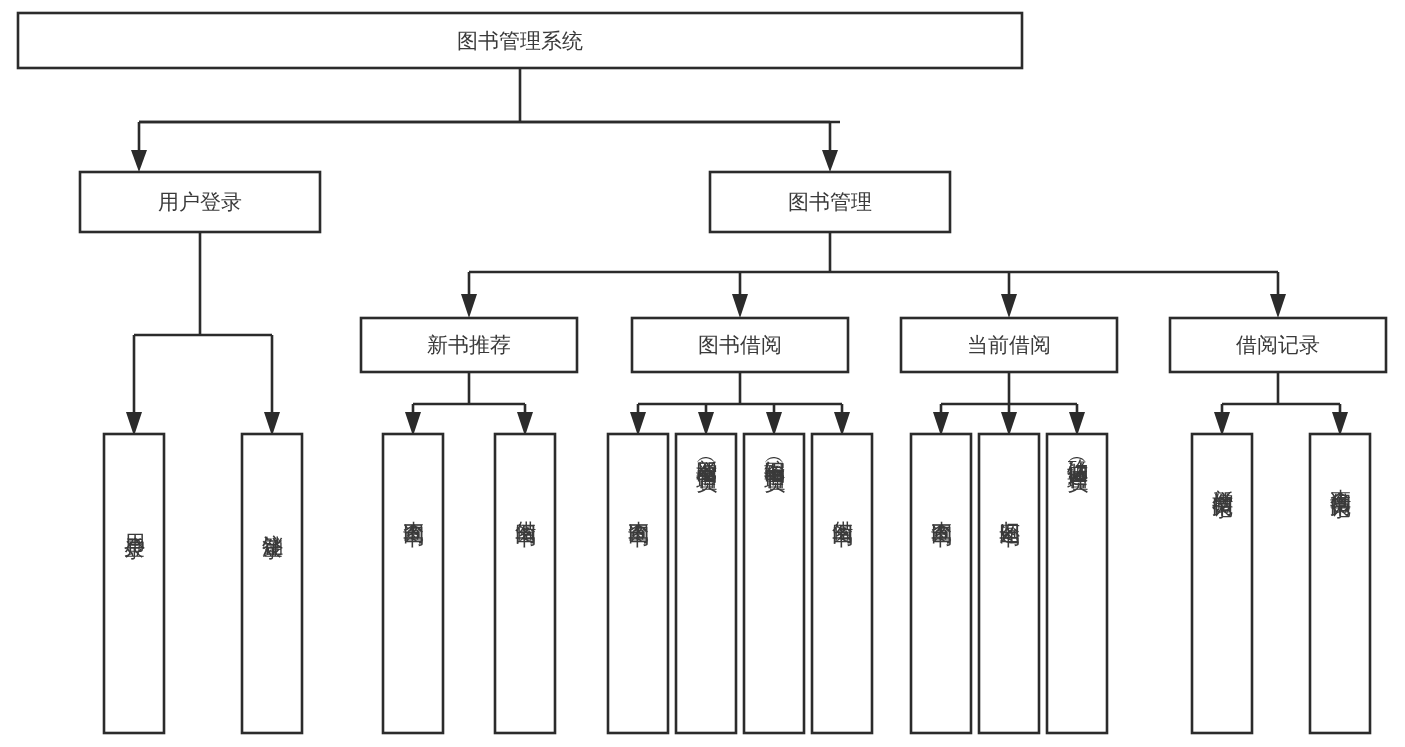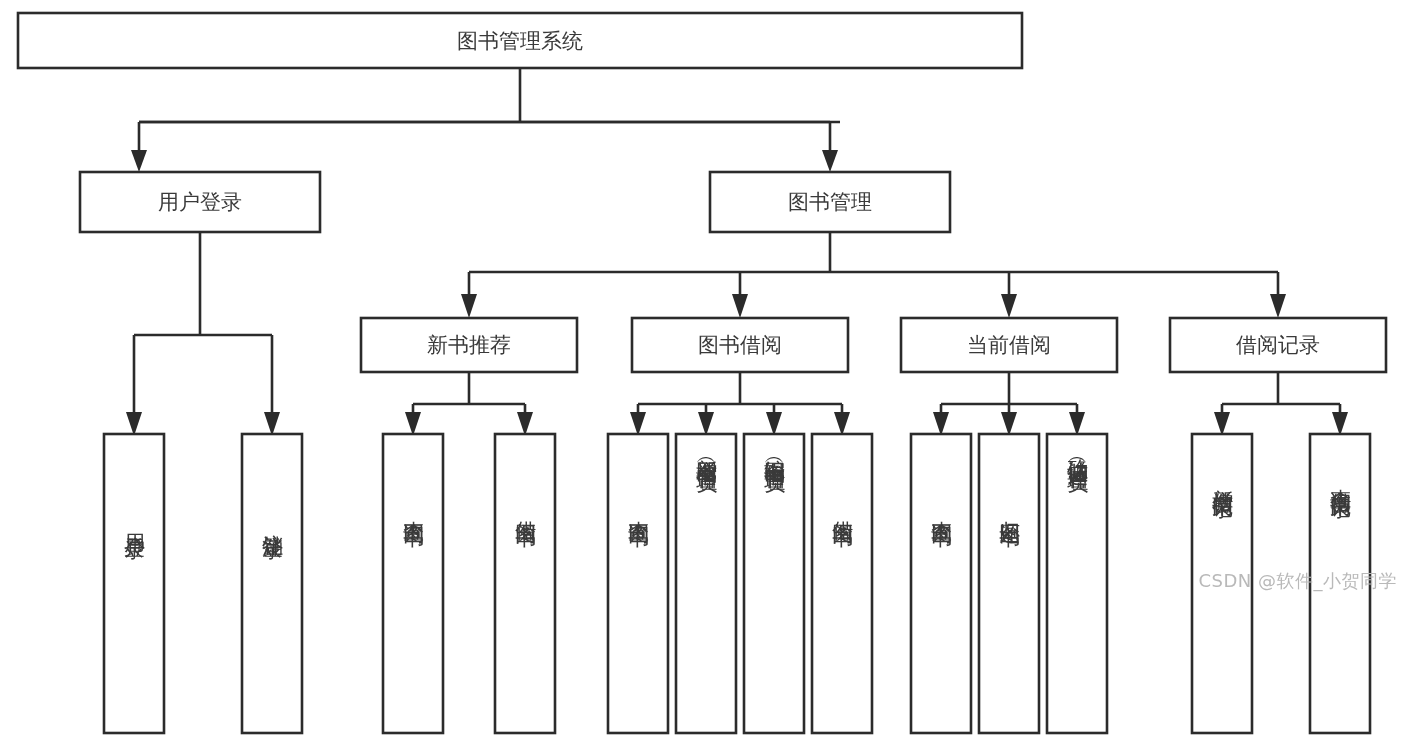--- a/index.html
+++ b/index.html
@@ -252,15 +252,14 @@
     <span class="vert-label" style="margin-top:8px;">确认归还（管理员）</span>
   </div>
 
   <div class="vert-label-wrap" style="left:1192px; top:434px; width:60px; height:299px;">
     <span class="vert-label" style="margin-top:38px;">新增借阅记录</span>
   </div>
   <div class="vert-label-wrap" style="left:1310px; top:434px; width:60px; height:299px;">
     <span class="vert-label" style="margin-top:38px;">查询借阅记录</span>
   </div>
 
-  <div class="watermark">CSDN @软件_小贺同学</div>
 
 </div>
 
 </body></html>

